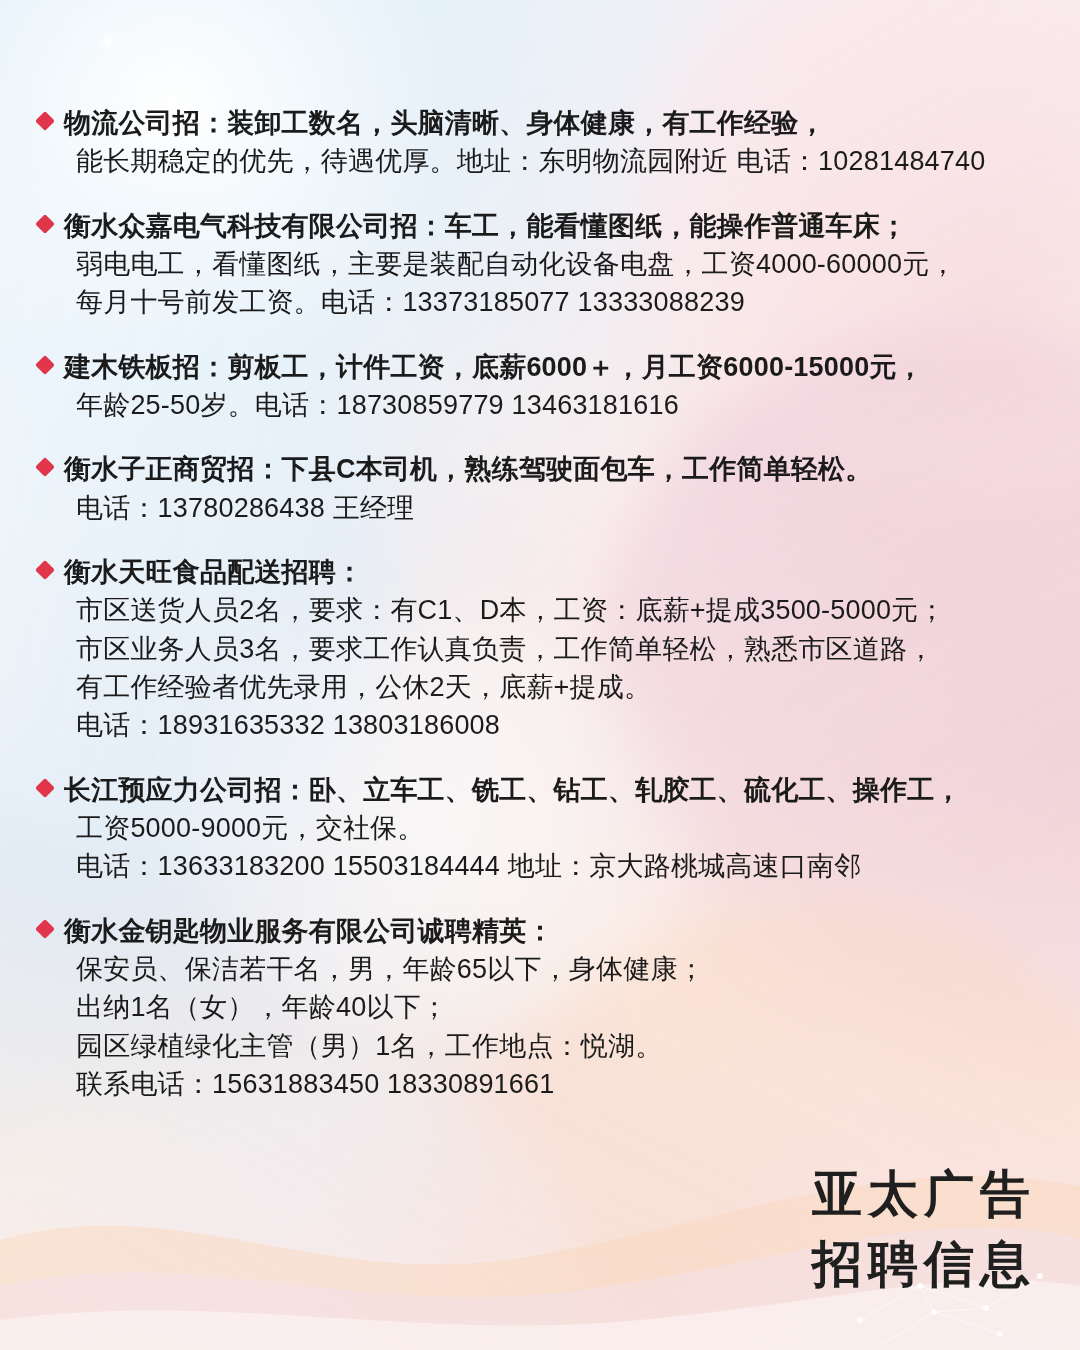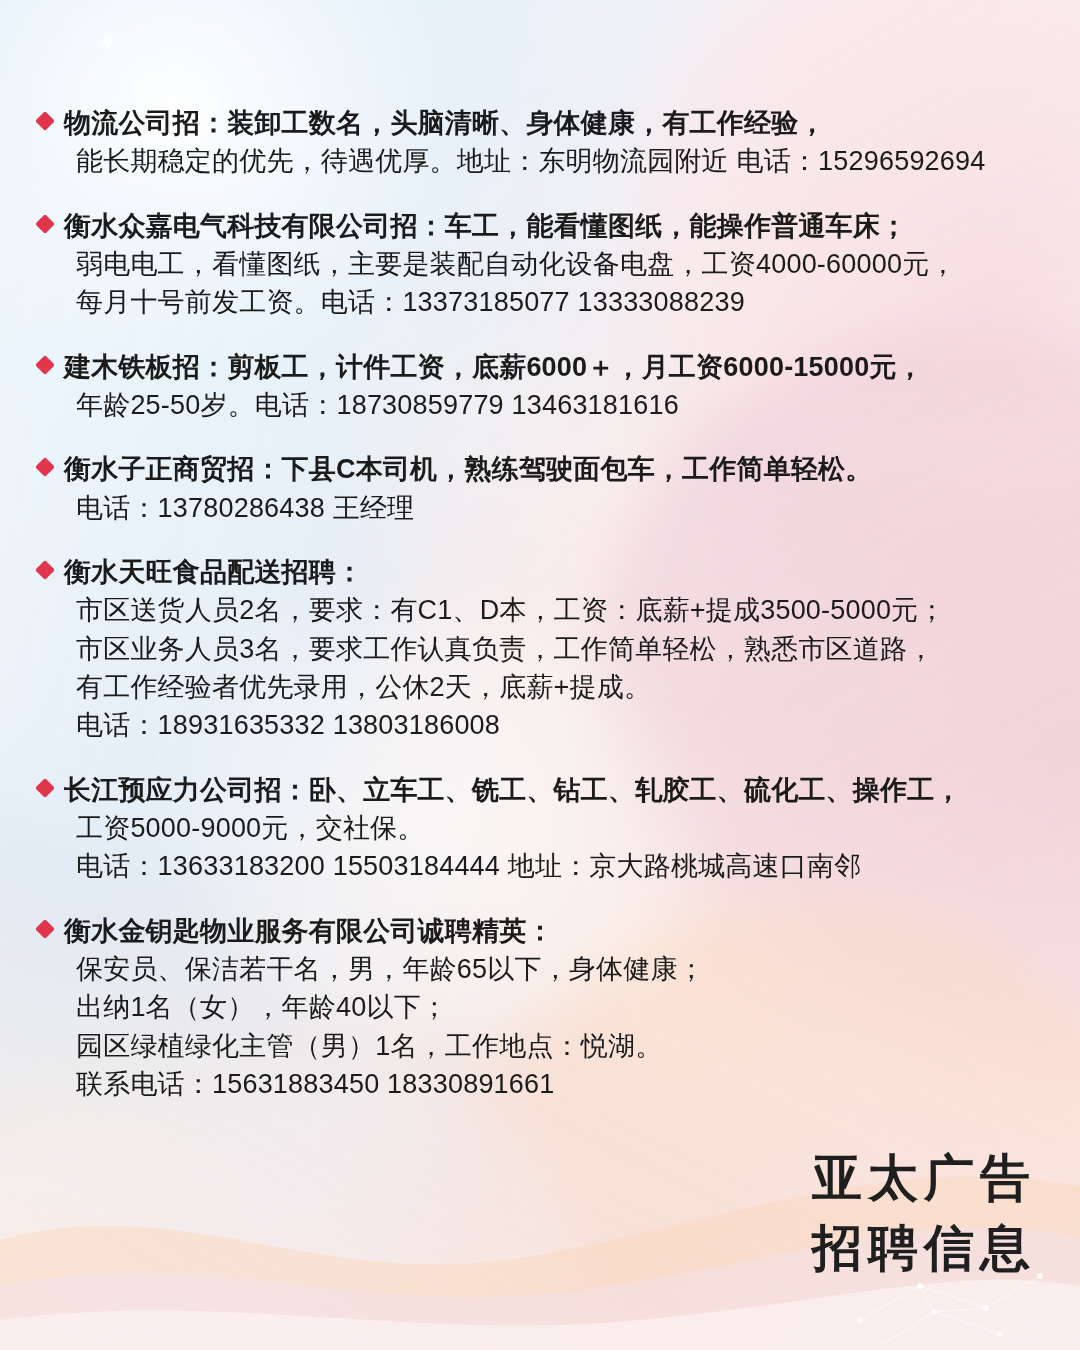--- a/index.html
+++ b/index.html
@@ -100,21 +100,21 @@
     width: 14px;
     height: 14px;
     background: #e0354b;
     transform: rotate(45deg);
     border-radius: 2px;
   }
 
   .brand {
     position: absolute;
     right: 44px;
-    bottom: 74px;
+    bottom: 58px;
     text-align: center;
     color: #2a2a2a;
     margin-top: 20px;
   }
   .brand-name {
     font-size: 50px;
     font-weight: bold;
     letter-spacing: 6px;
     font-family: "DejaVu Serif", serif;
     color: #1f1f1f;
@@ -162,21 +162,21 @@
   </svg>
 
   <div class="sparkle" style="left:104px; top:38px;"></div>
 
   <div class="content">
     <div class="ads">
 
       <div class="ad">
         <span class="bullet"></span>
         <div class="line first">物流公司招：装卸工数名，头脑清晰、身体健康，有工作经验，</div>
-        <div class="line rest">能长期稳定的优先，待遇优厚。地址：东明物流园附近 电话：15296592694</div>
+        <div class="line rest">能长期稳定的优先，待遇优厚。地址：东明物流园附近 电话：10281484740</div>
       </div>
 
       <div class="ad">
         <span class="bullet"></span>
         <div class="line first">衡水众嘉电气科技有限公司招：车工，能看懂图纸，能操作普通车床；</div>
         <div class="line rest">弱电电工，看懂图纸，主要是装配自动化设备电盘，工资4000-60000元，</div>
         <div class="line rest">每月十号前发工资。电话：13373185077  13333088239</div>
       </div>
 
       <div class="ad">

